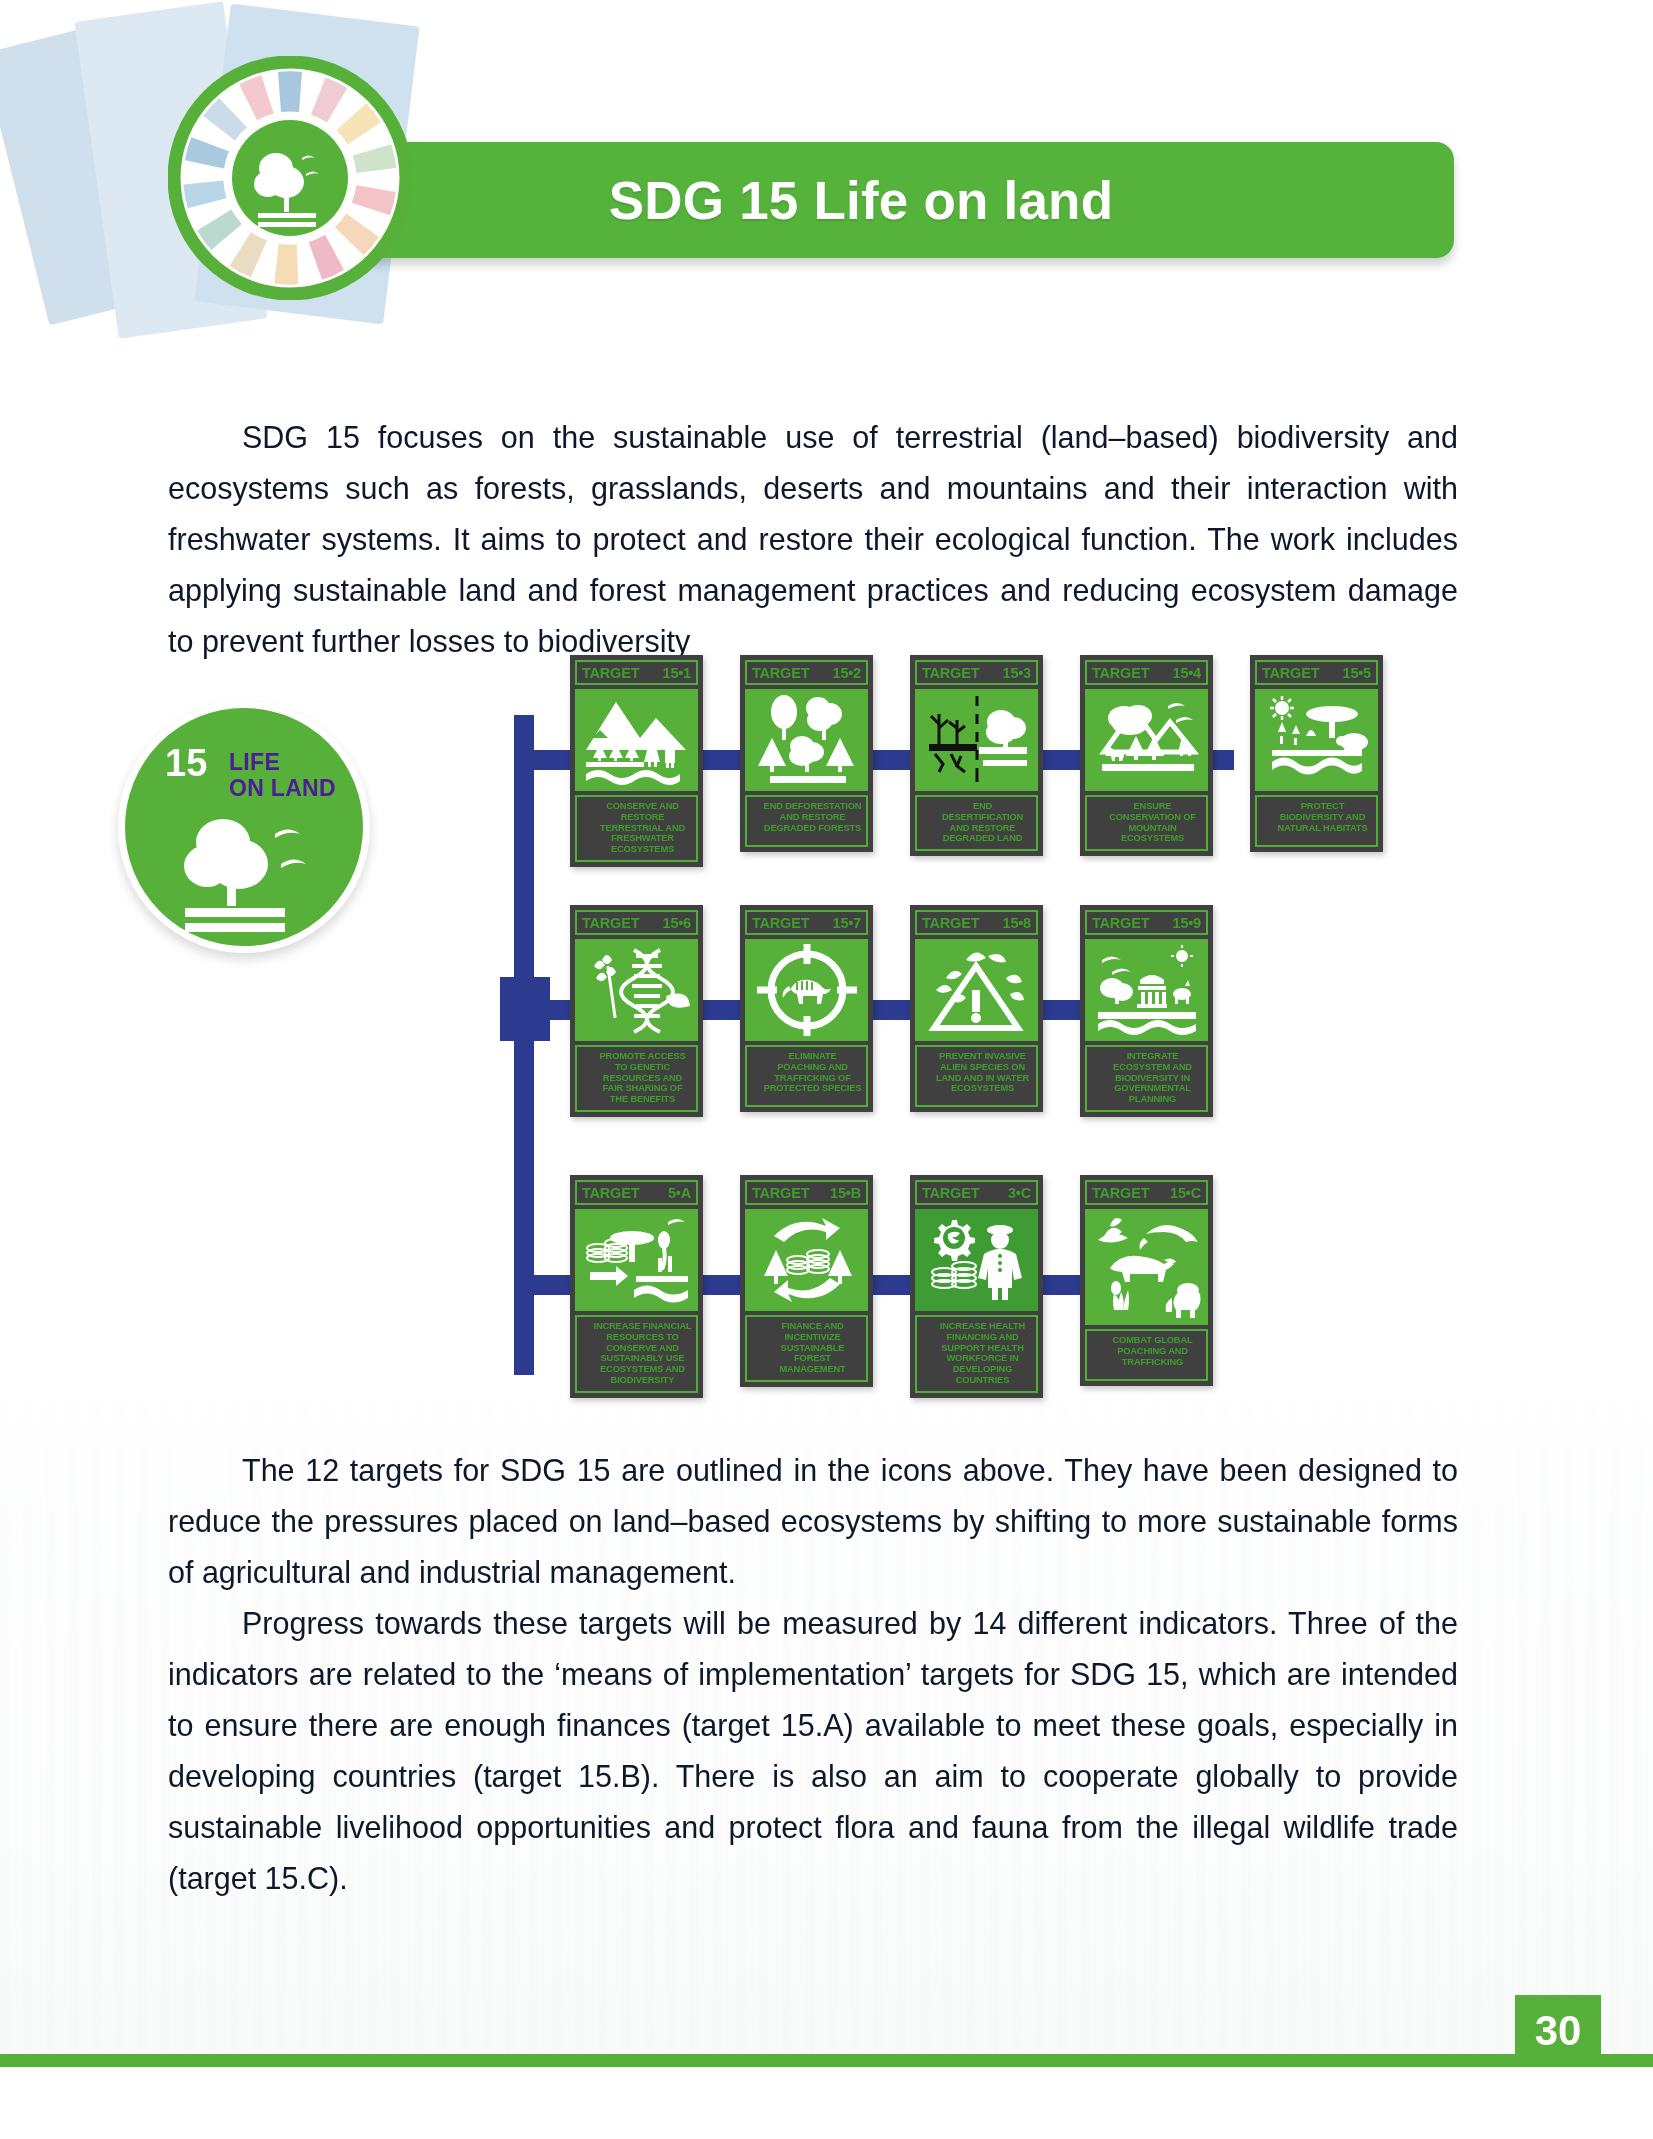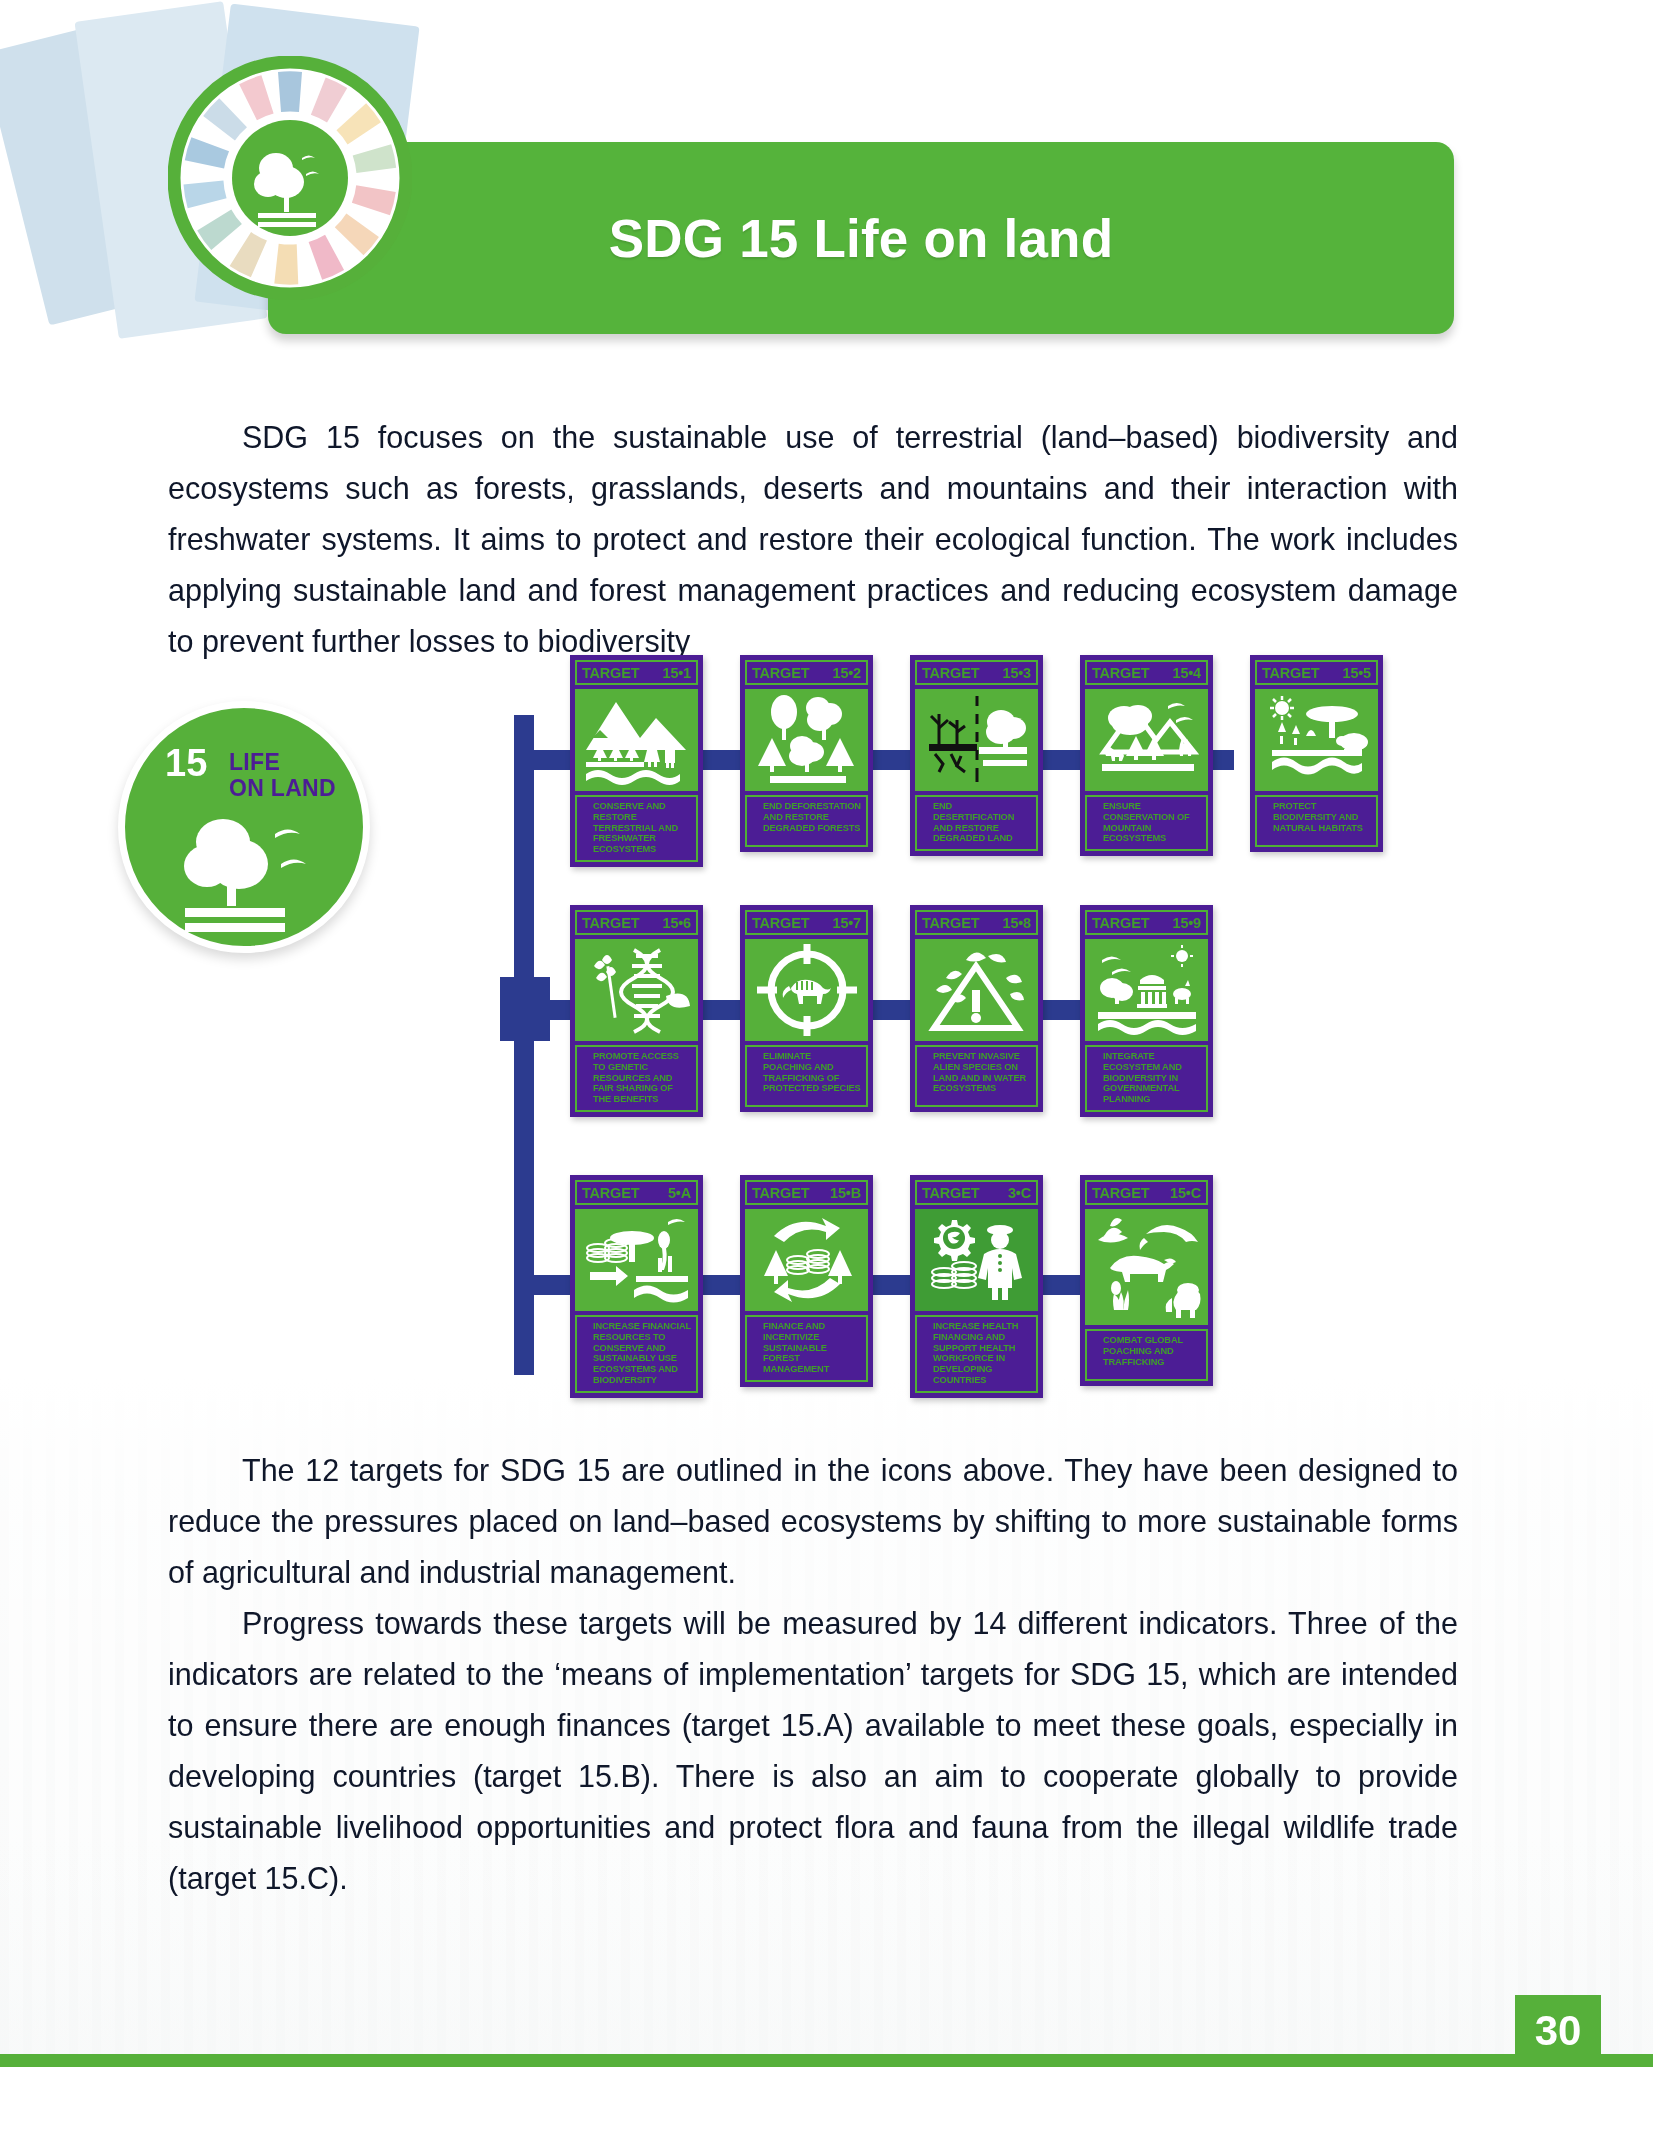--- a/index.html
+++ b/index.html
@@ -53,21 +53,21 @@
   .paper-c {
     left: 212px; top: 14px; width: 190px; height: 300px;
     transform: rotate(7deg);
     background: #cfe1ee;
     border-radius: 4px;
   }
 
   
   .header-bar {
     position: absolute;
-    left: 268px; top: 142px; width: 1186px; height: 192px;
+    left: 268px; top: 142px; width: 1186px; height: 116px;
     background: #55b33b;
     border-radius: 18px;
     box-shadow: 0 7px 10px rgba(0,0,0,0.18);
     display: flex; align-items: center; justify-content: center;
   }
   .header-title {
     color: #ffffff;
     font-size: 53px;
     font-weight: bold;
     letter-spacing: 0.2px;
@@ -136,24 +136,25 @@
     position: absolute; left: 104px; top: 42px;
     font-size: 23px; font-weight: bold; color: #4c1d95; line-height: 1.12;
     letter-spacing: 0.3px;
   }
   .sdg-circle .glyph { position: absolute; left: 42px; top: 104px; }
 
   
   .tcard {
     position: absolute;
     width: 133px;
-    background: #4c1d95;
+    background: #404040;
     box-shadow: 2px 3px 6px rgba(0,0,0,0.22);
     padding: 5px;
     z-index: 6;
+    text-align: center;
   }
   .tcard-head {
     border: 2.2px solid #4fae35;
     height: 25px;
     display: flex; align-items: center; justify-content: space-between;
     padding: 0 5px;
   }
   .tcard-head .t-word {
     font-size: 14.5px; font-weight: bold; color: #3f9e2a; letter-spacing: -0.2px;
   }

